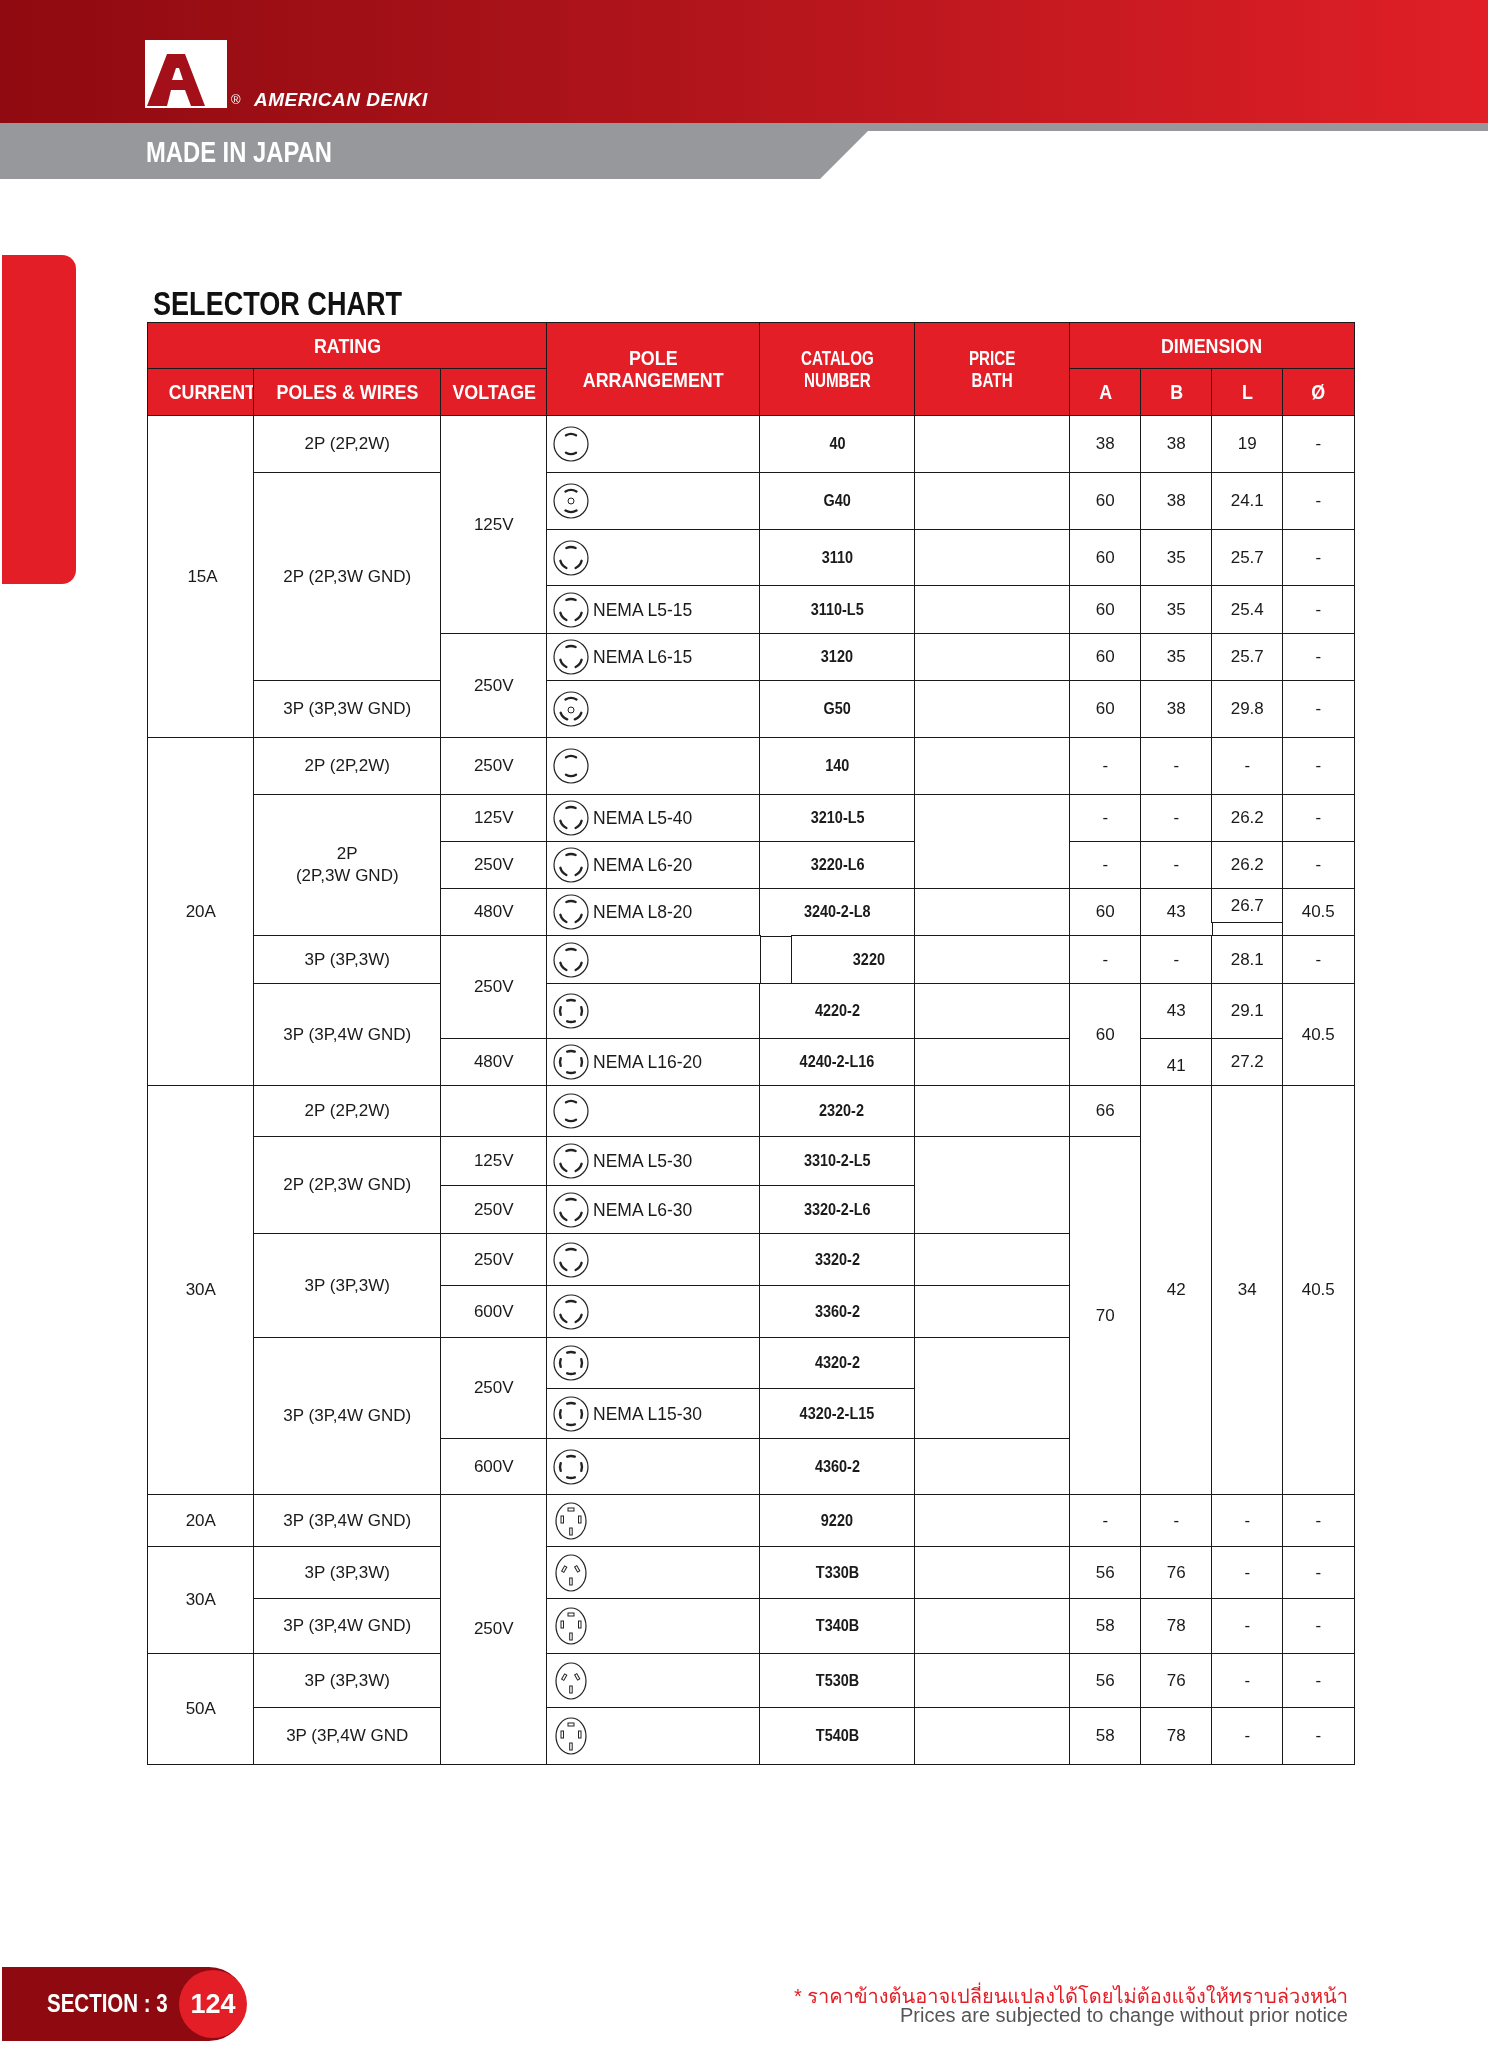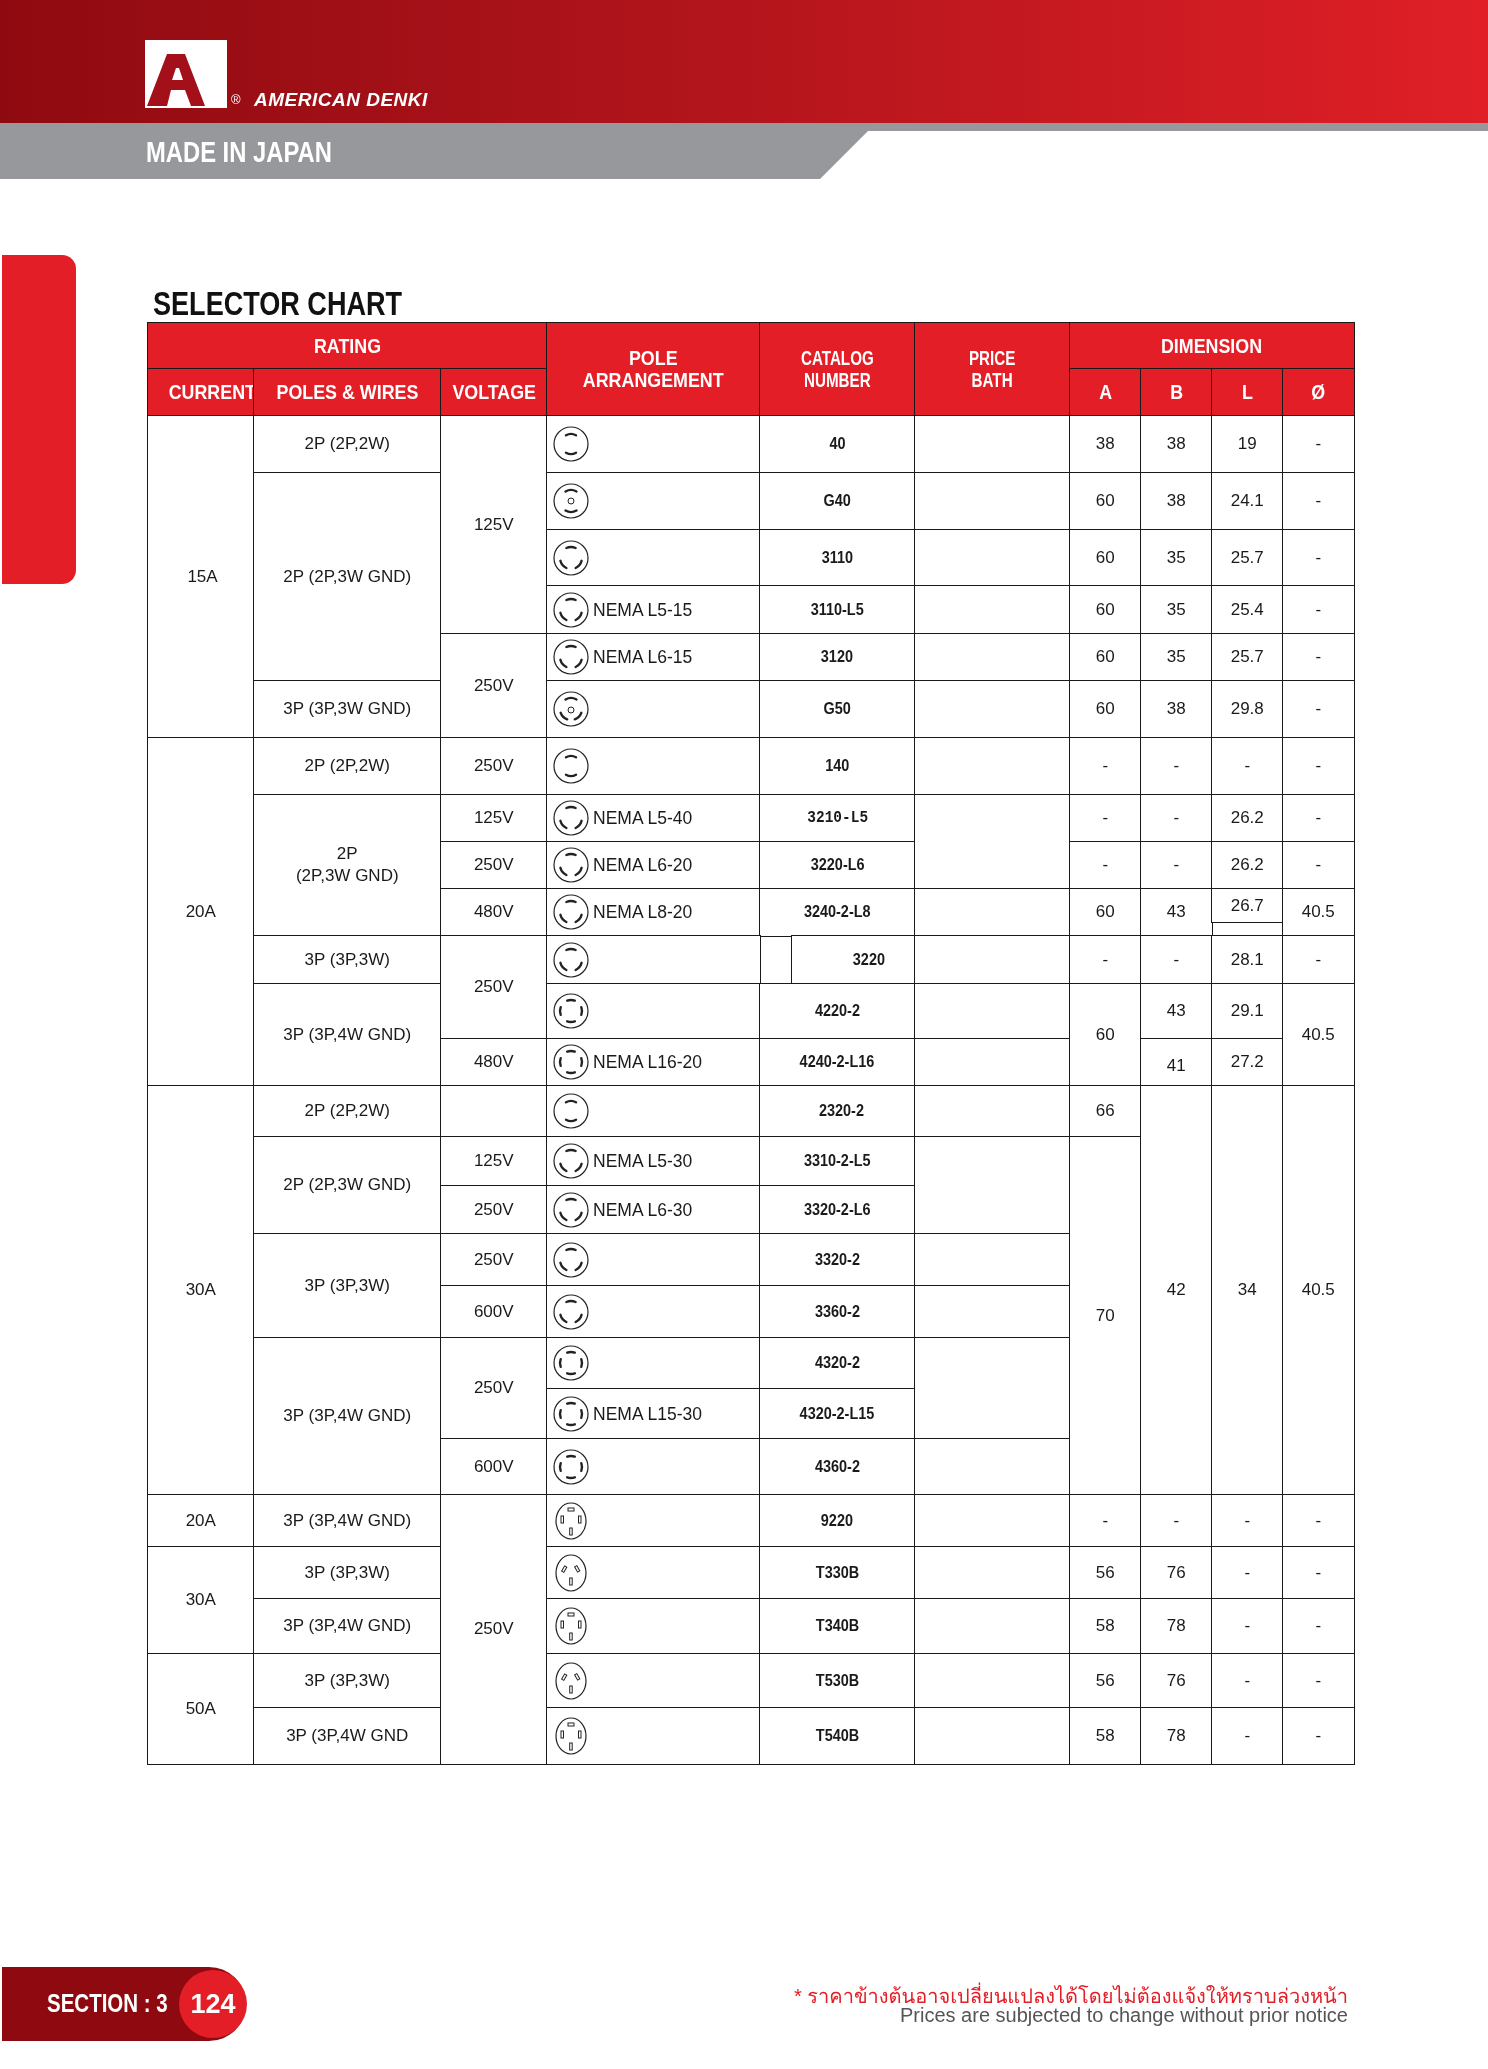--- a/index.html
+++ b/index.html
@@ -315,21 +315,21 @@
       <span style="display: inline-flex;">
         <svg width="36" height="36" viewBox="0 0 36 36">
           <circle cx="18" cy="18" r="17" fill="none" stroke="#222" stroke-width="1.2"></circle>
           <path d="M13.4,8.0 A11,11 0 0 1 22.6,8.0" fill="none" stroke="#222" stroke-width="2.4" stroke-linecap="round"></path>
           <path d="M13.4,28.0 A11,11 0 0 1 7.4,20.8" fill="none" stroke="#222" stroke-width="2.4" stroke-linecap="round"></path>
           <path d="M28.6,20.8 A11,11 0 0 1 22.6,28.0" fill="none" stroke="#222" stroke-width="2.4" stroke-linecap="round"></path>
         </svg>
       </span>
       <span>NEMA L5-40</span>
     </div>
-    <div class="cell bold" style="left: 759px; width: 156.5px; top: 794px; height: 48.5px; font-family: Liberation Mono, monospace;">
+    <div class="cell bold" style="left: 759px; width: 156.5px; top: 794px; height: 48.5px;">
       <span>3210-L5</span>
     </div>
     <div class="cell pole" style="left: 546px; width: 214.5px; top: 841px; height: 48.5px;">
       <span style="display: inline-flex;">
         <svg width="36" height="36" viewBox="0 0 36 36">
           <circle cx="18" cy="18" r="17" fill="none" stroke="#222" stroke-width="1.2"></circle>
           <path d="M13.4,8.0 A11,11 0 0 1 22.6,8.0" fill="none" stroke="#222" stroke-width="2.4" stroke-linecap="round"></path>
           <path d="M13.4,28.0 A11,11 0 0 1 7.4,20.8" fill="none" stroke="#222" stroke-width="2.4" stroke-linecap="round"></path>
           <path d="M28.6,20.8 A11,11 0 0 1 22.6,28.0" fill="none" stroke="#222" stroke-width="2.4" stroke-linecap="round"></path>
         </svg>

